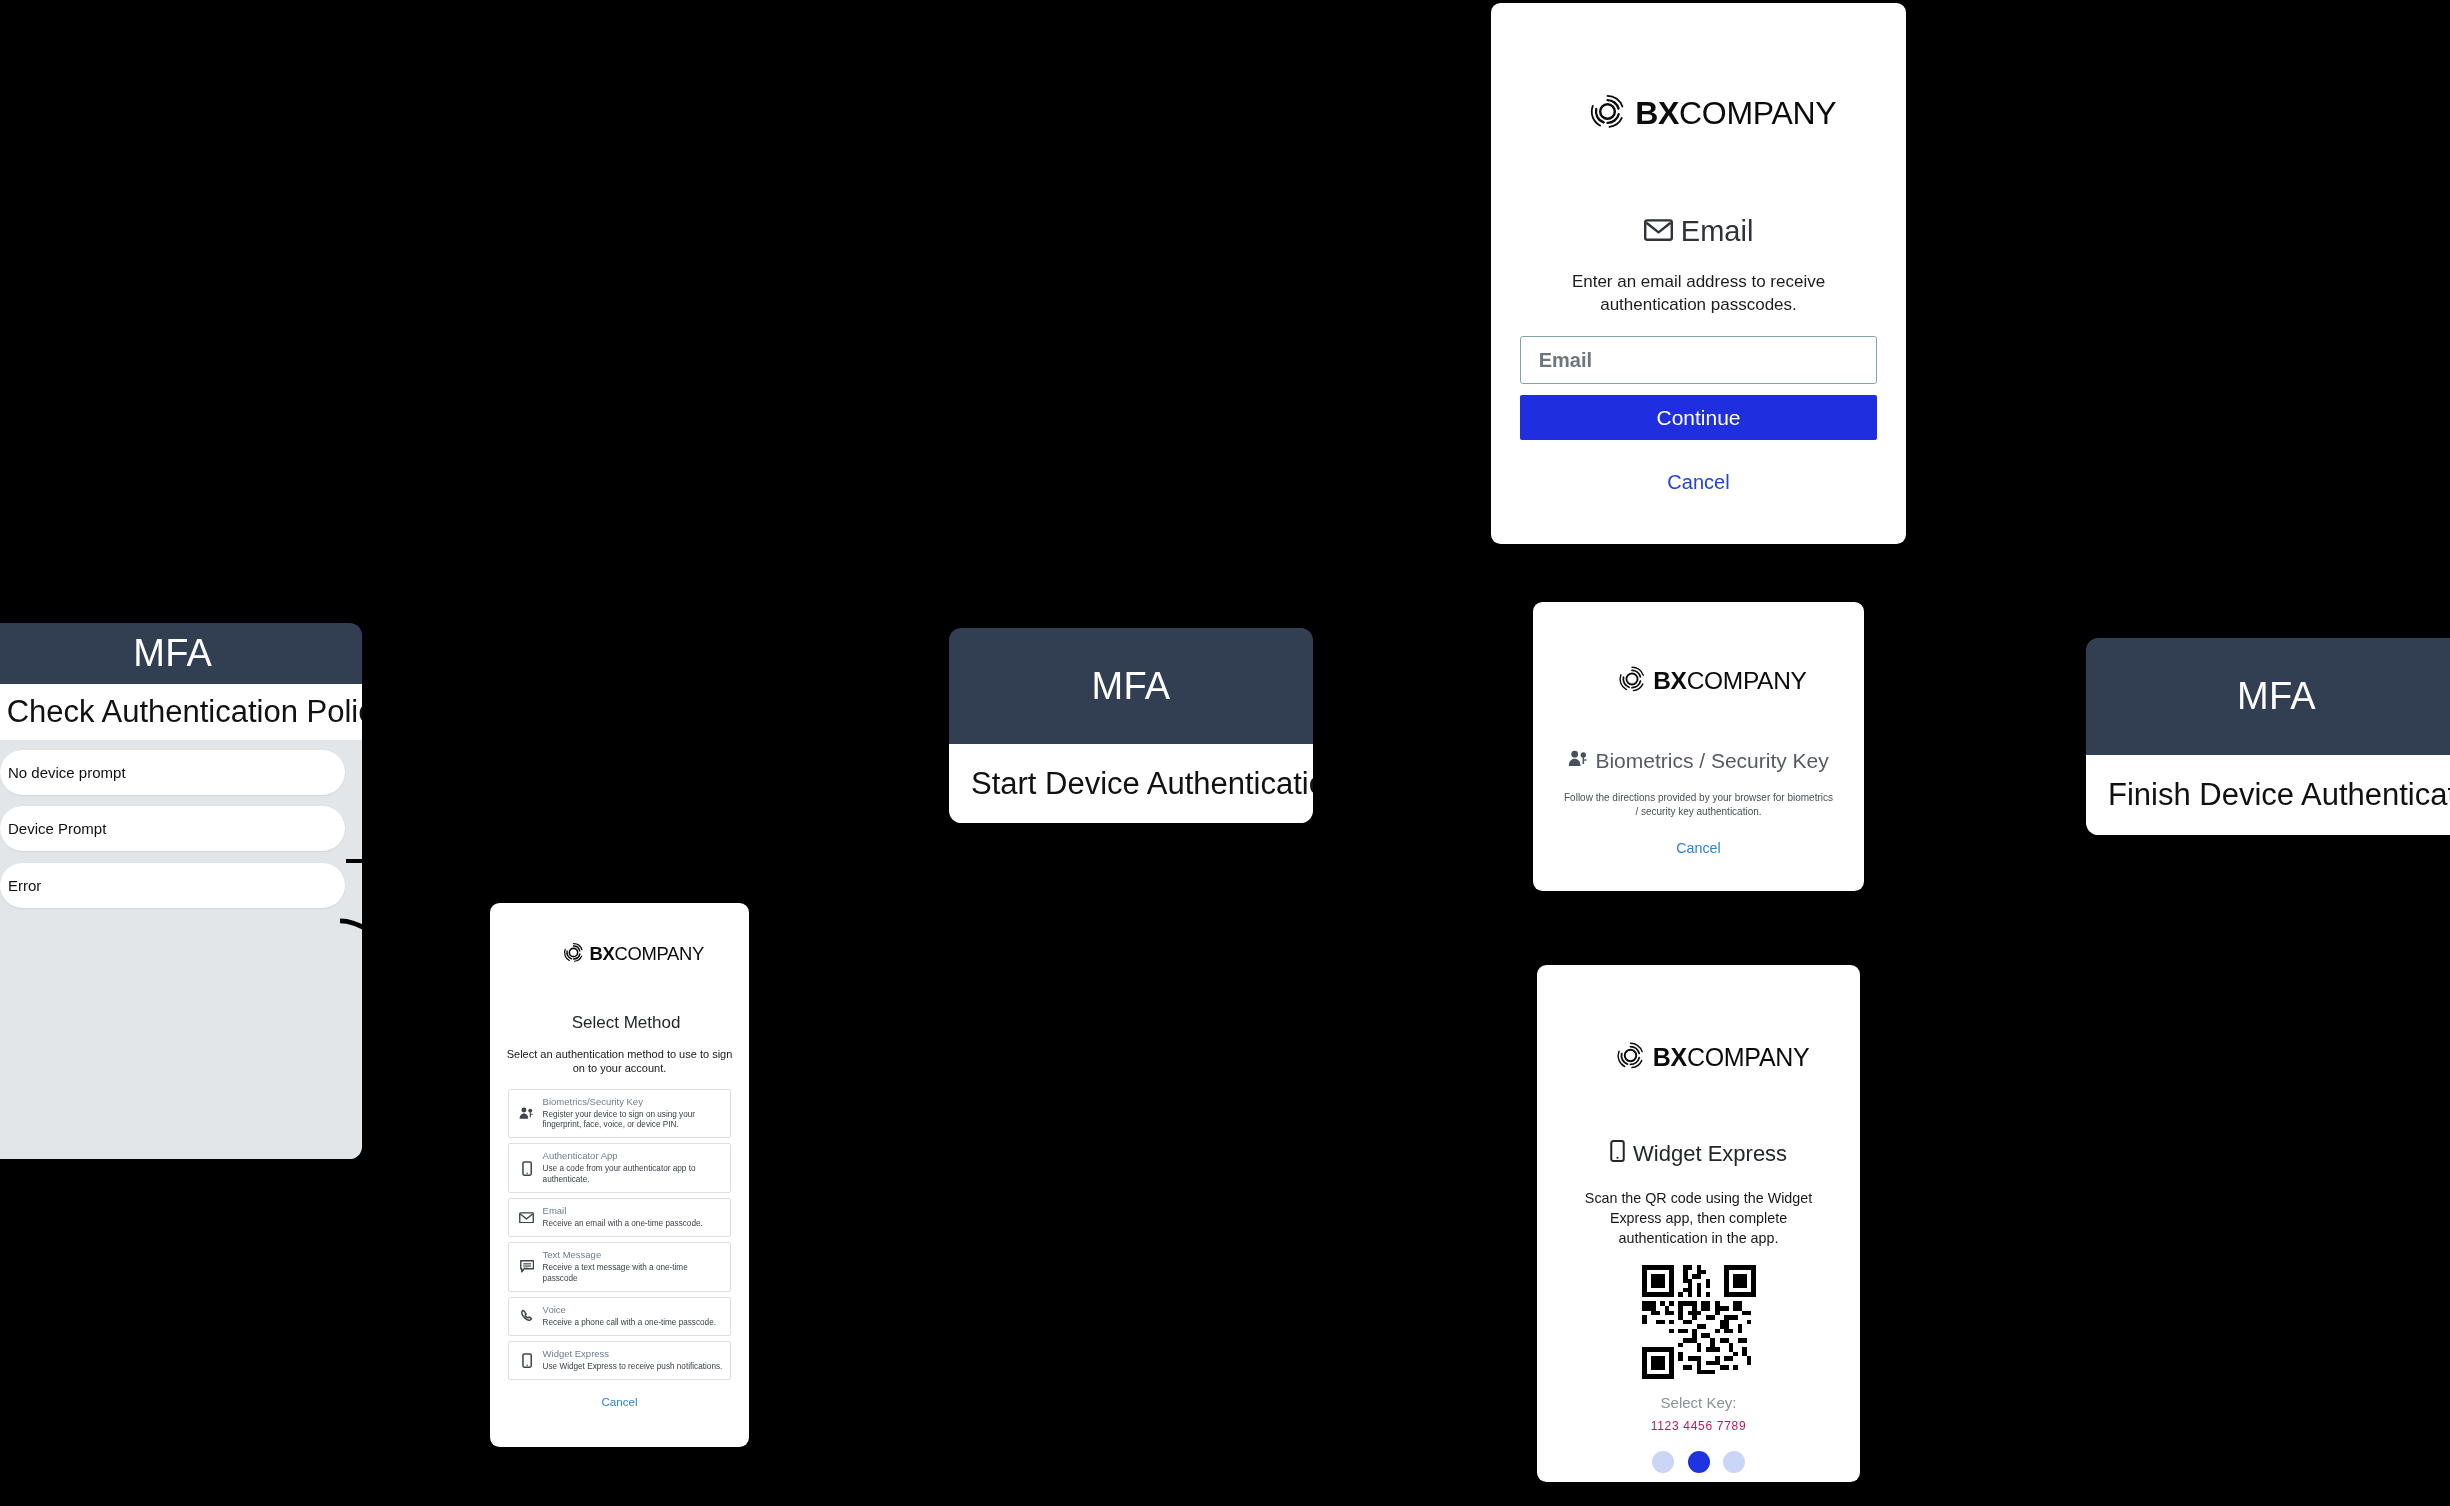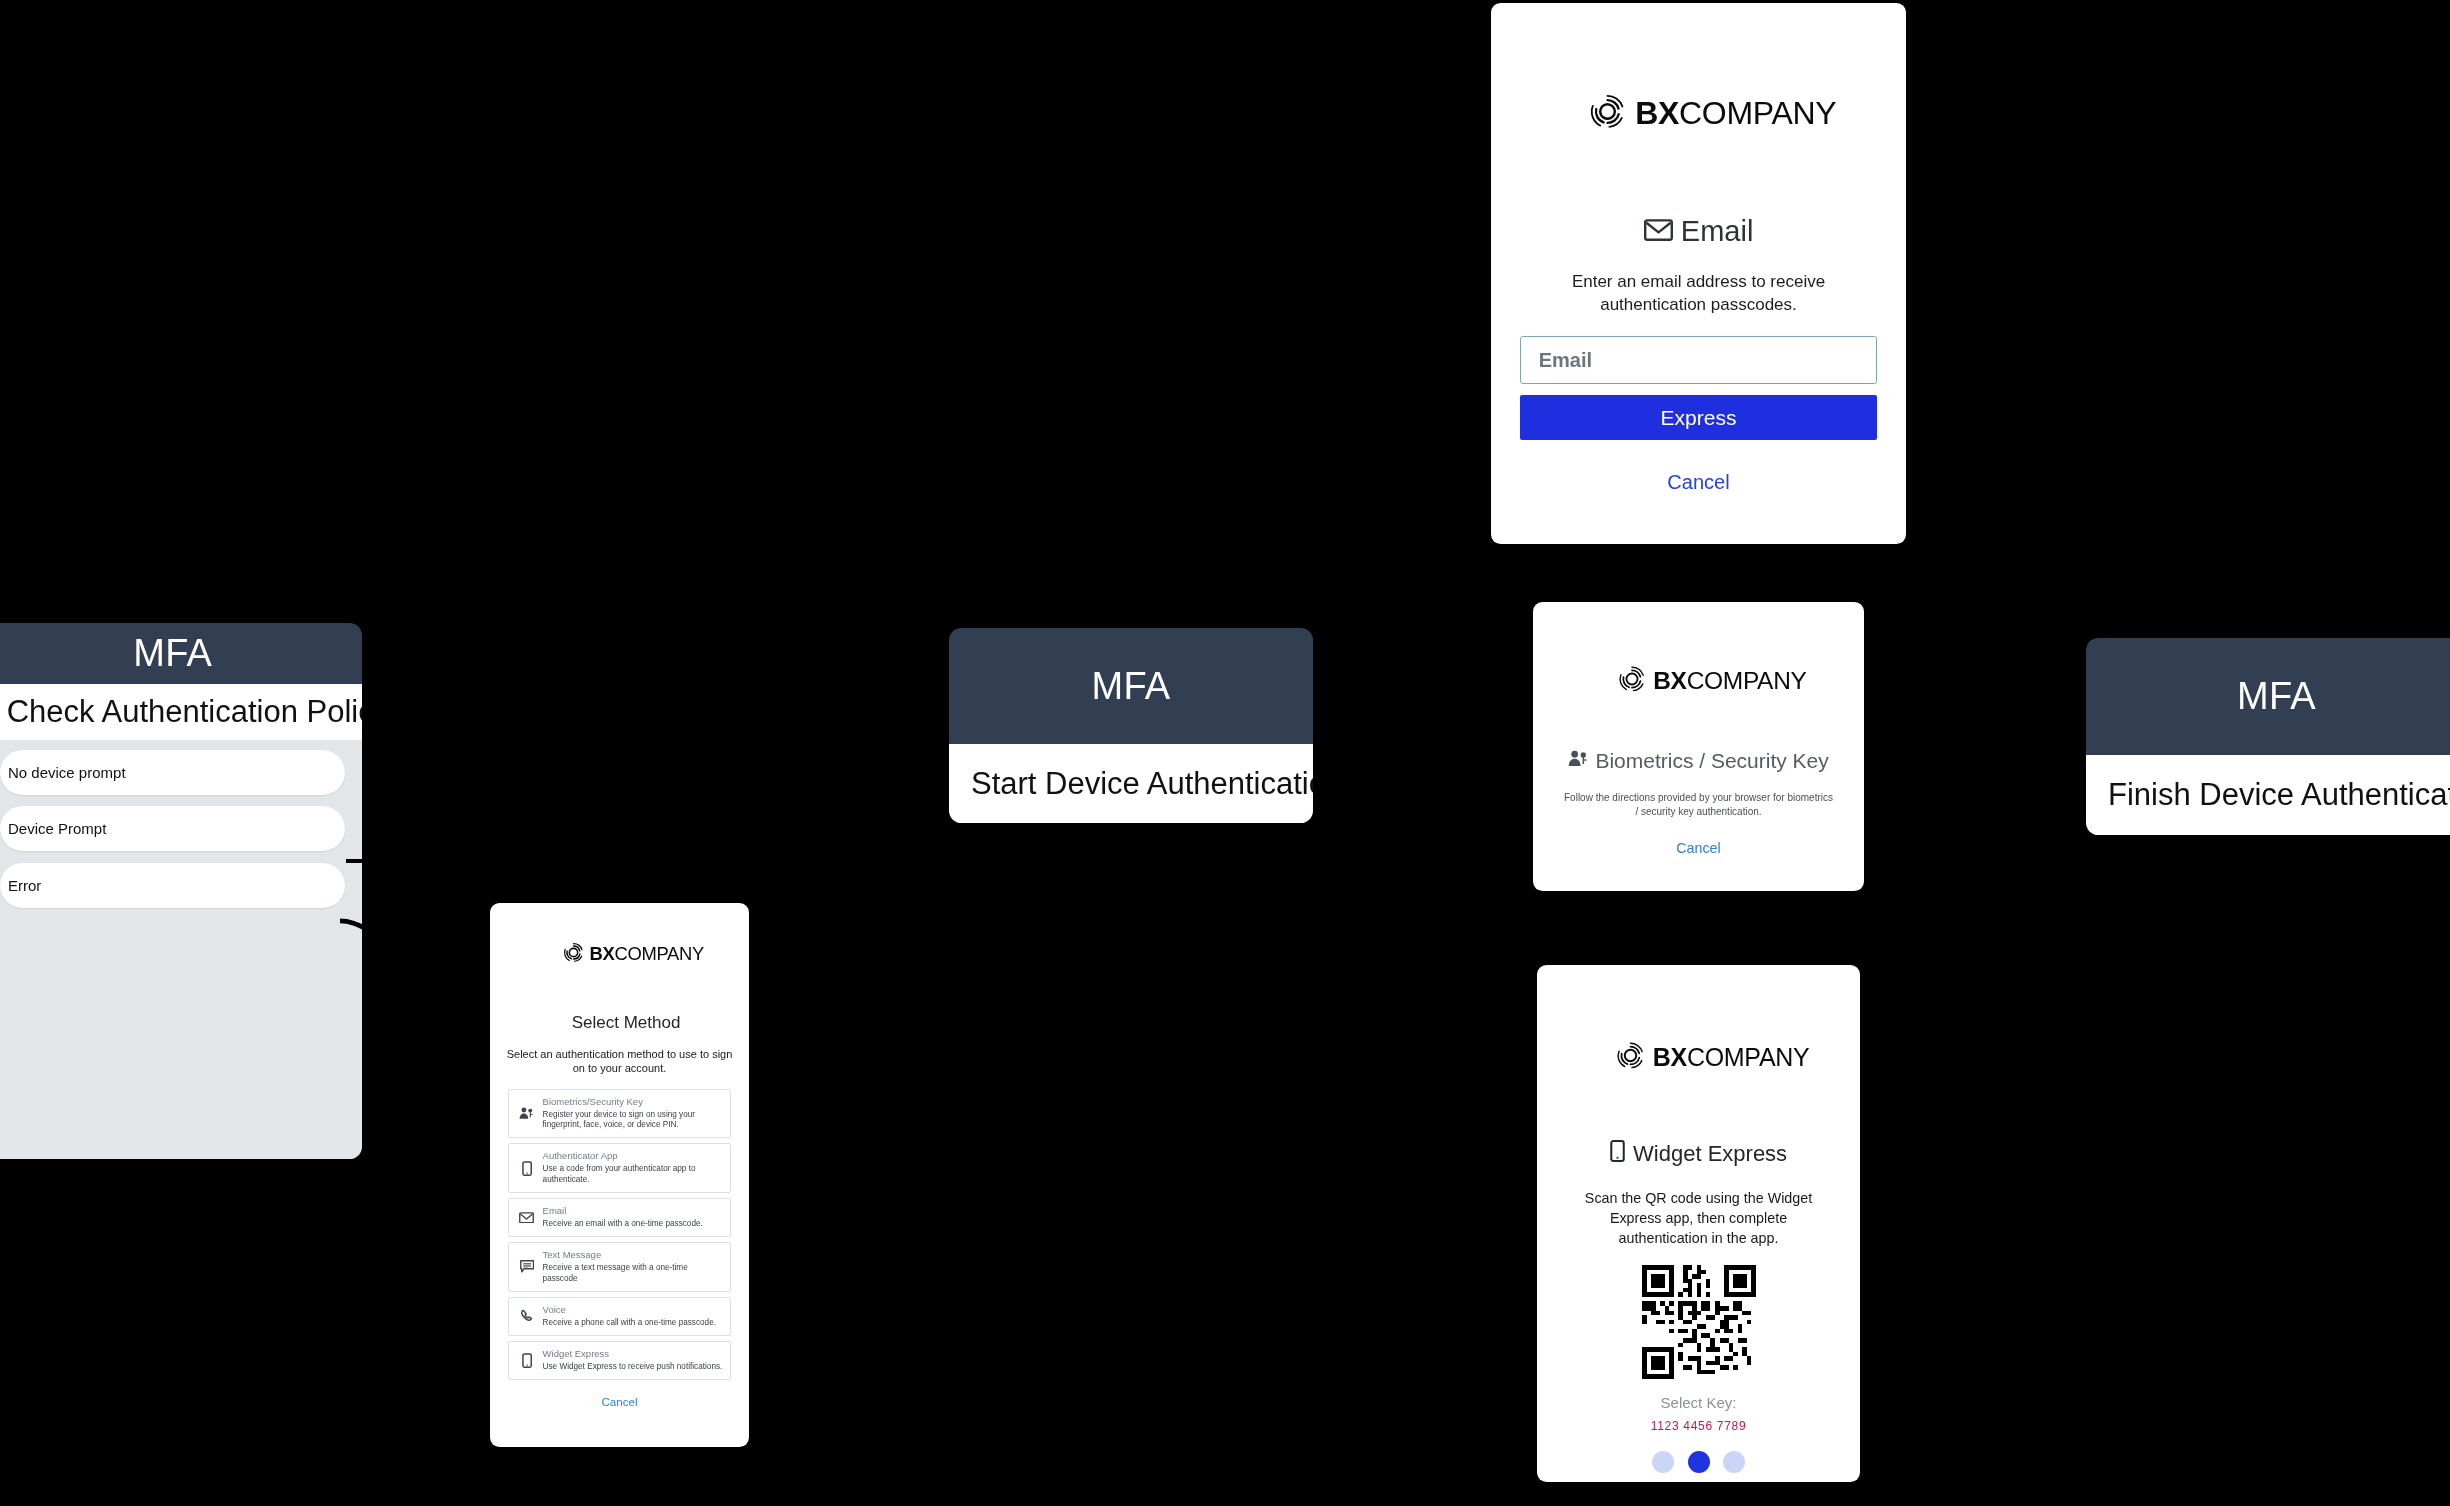--- a/index.html
+++ b/index.html
@@ -166,21 +166,21 @@
       <span>Email</span>
     </div>
 
     <div class="sec-desc">Enter an email address to receive authentication passcodes.</div>
 
     <div class="email-input">
       <span>Email</span>
     </div>
 
     <div class="btn-primary">
-      <span>Express</span>
+      <span>Continue</span>
     </div>
 
     <a class="link-cancel">Cancel</a>
   </div>
 
   <div class="card" id="card-biometrics">
     <div class="logo-row">
       <span class="logo-mark">
         <svg width="28" height="28" viewBox="0 0 48 48">
           <g fill="none" stroke="#0B0B0B" stroke-linecap="round">

